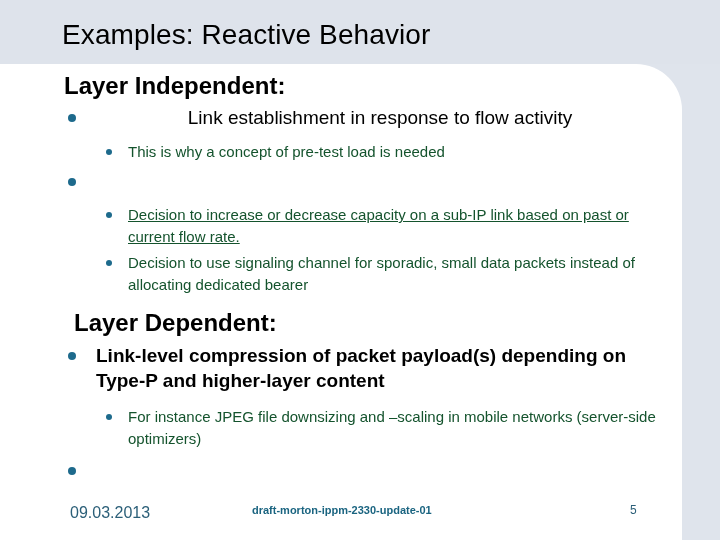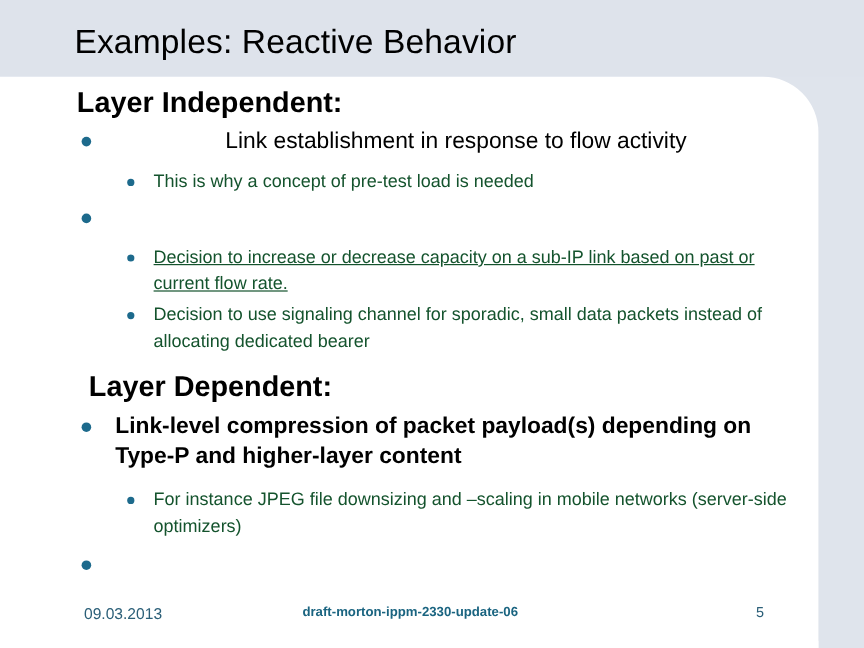--- a/index.html
+++ b/index.html
@@ -123,21 +123,21 @@
     width: 6px;
     height: 6px;
     border-radius: 50%;
     background: #1d6a8c;
   }
 
   .footer-date {
     position: absolute;
     left: 70px;
     top: 504px;
-    font-size: 13px;
+    font-size: 16px;
     color: #2b5f78;
     white-space: nowrap;
   }
   .footer-center {
     position: absolute;
     left: 252px;
     top: 504px;
     font-size: 11px;
     font-weight: bold;
     color: #1a6480;
@@ -204,16 +204,16 @@
       <span>For instance JPEG file downsizing and –scaling in mobile networks (server-side optimizers)</span>
     </div>
 
     <div class="bullet1" style="top:394px;">
       <span class="dot"></span>
     </div>
 
   </div>
 
   <div class="footer-date">09.03.2013</div>
-  <div class="footer-center">draft-morton-ippm-2330-update-06</div>
+  <div class="footer-center">draft-morton-ippm-2330-update-01</div>
   <div class="footer-page">5</div>
 
 </div>
 
 </body></html>

